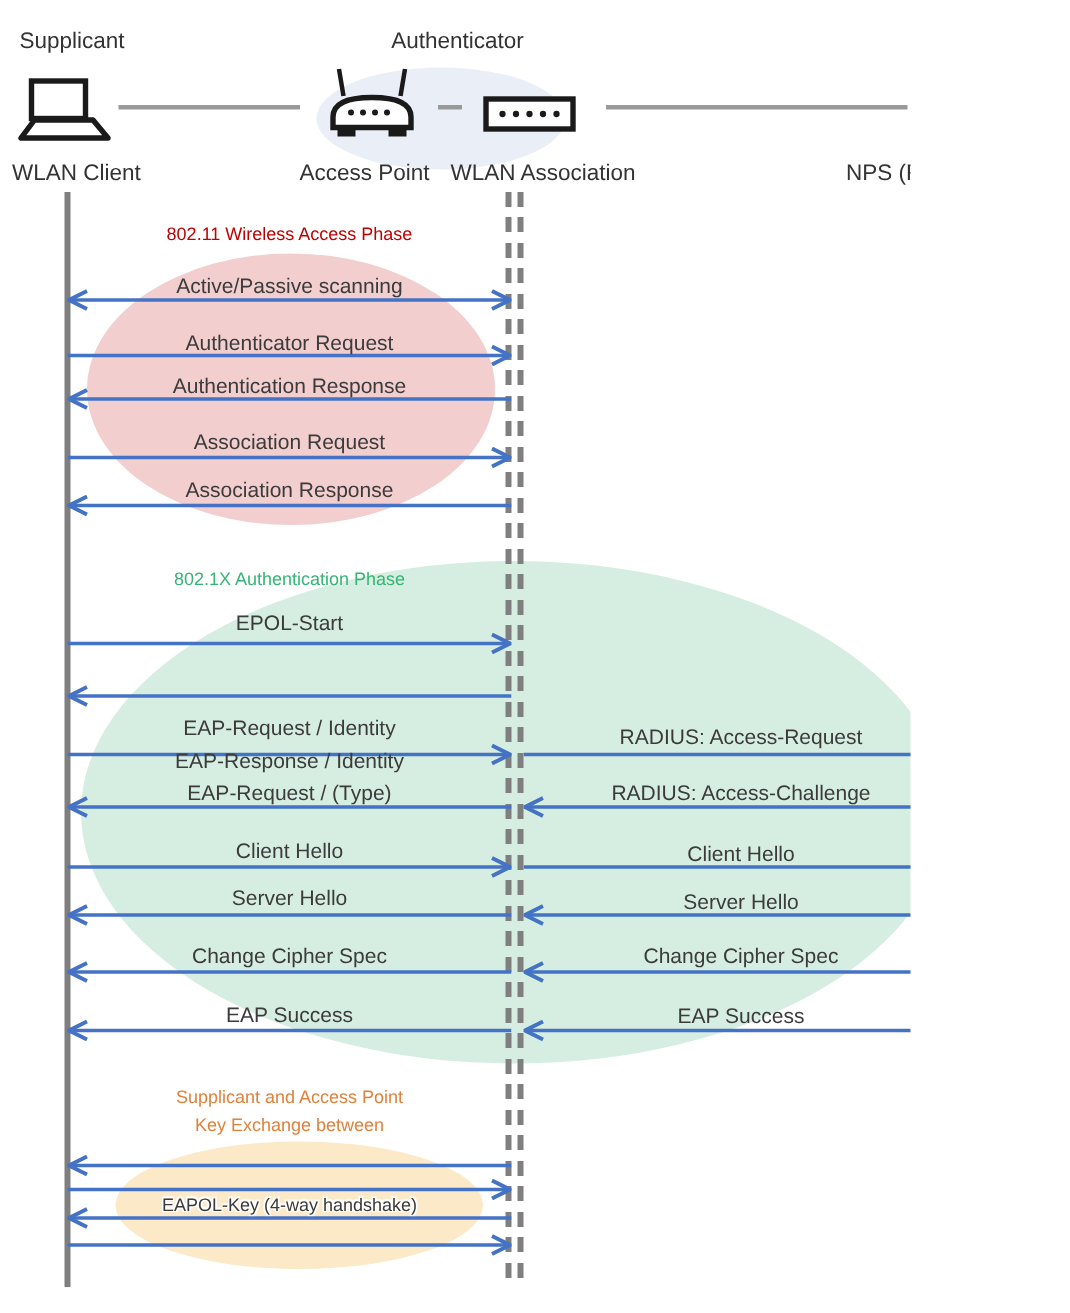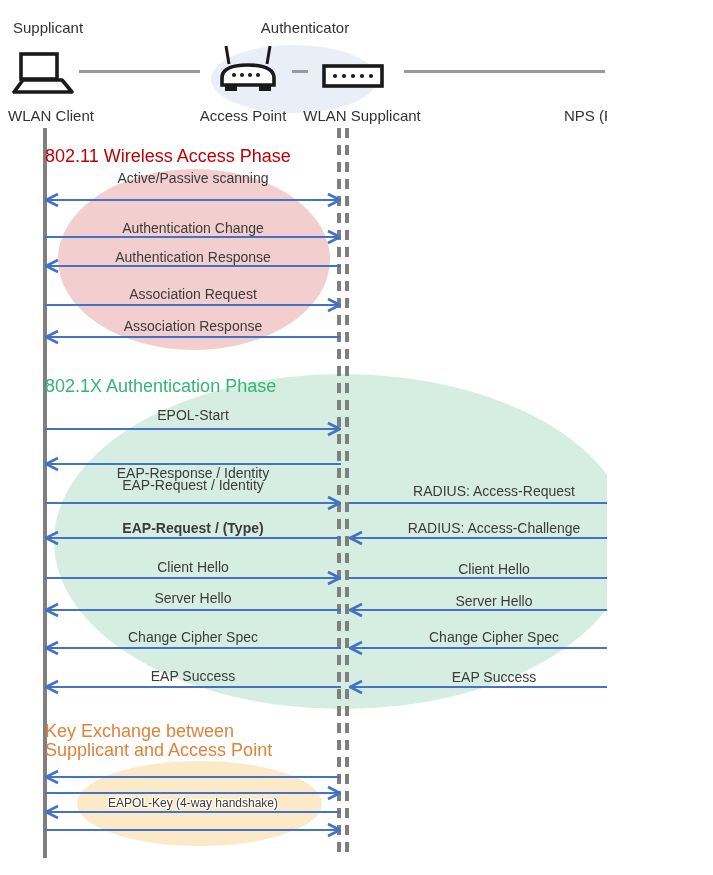--- a/index.html
+++ b/index.html
@@ -6,21 +6,21 @@
   #canvas{
     position:relative;width:607px;height:875px;background:#fff;overflow:hidden;
     font-family:"Liberation Sans", sans-serif;color:#3B3B3B;
   }
   .role-label{position:absolute;font-size:15px;color:#333;white-space:nowrap;}
   .node-label{position:absolute;font-size:15px;color:#333;text-align:center;white-space:nowrap;}
   .connector{position:absolute;height:3px;background:#999;}
   .lifeline{position:absolute;top:128px;height:730px;width:4px;background:#7F7F7F;}
   .lifeline.dashed{background:repeating-linear-gradient(to bottom,#7F7F7F 0 10px,transparent 10px 17px);}
   .ellipse{position:absolute;border-radius:50%;}
-  .phase-title{position:absolute;font-size:18px;text-align:left;white-space:nowrap;line-height:19px;}
+  .phase-title{position:absolute;font-size:12px;text-align:center;white-space:nowrap;line-height:19px;}
   .msg-label{position:absolute;font-size:14px;color:#3B3B3B;text-align:center;height:17px;line-height:17px;white-space:nowrap;z-index:5;}
   .msg-label.big{font-size:12px;height:19px;line-height:19px;
     text-shadow:1px 1px 0 #fff,-1px -1px 0 #fff,1px -1px 0 #fff,-1px 1px 0 #fff,0 0 3px #fff;}
   .msg-arrow{position:absolute;height:18px;z-index:4;}
   .icon{position:absolute;}
 </style>
 </head>
 <body>
 
 <div id="canvas">
@@ -66,47 +66,47 @@
   <div class="icon" style="left:620px;top:39px;">
     <svg width="37" height="60" viewBox="0 0 37 60">
       <rect x="2" y="2" width="33" height="56" fill="#fff" stroke="#1a1a1a" stroke-width="3.6"></rect>
       <rect x="2" y="13" width="33" height="5" fill="#1a1a1a"></rect>
       <rect x="25" y="6" width="4" height="4" fill="#1a1a1a"></rect>
     </svg>
   </div>
 
   <div class="node-label" style="left:0px;top:107px;width:102px;">WLAN Client</div>
   <div class="node-label" style="left:183px;top:107px;width:120px;">Access Point</div>
-  <div class="node-label" style="left:297px;top:107px;width:130px;">WLAN Supplicant</div>
+  <div class="node-label" style="left:297px;top:107px;width:130px;">WLAN Association</div>
   <div class="node-label" style="left:558px;top:107px;width:162px;">NPS (RADIUS Server)</div>
 
   <div class="ellipse phase-ellipse" style="left: 58px; top: 169px; width: 272px; height: 181px; background: rgb(242, 206, 206);"></div>
   <div class="ellipse phase-ellipse" style="left: 54px; top: 374px; width: 577px; height: 335px; background: rgb(214, 238, 225);"></div>
   <div class="ellipse phase-ellipse" style="left: 77px; top: 761px; width: 245px; height: 85px; background: rgb(252, 233, 200);"></div>
 
   <div class="lifeline" style="left:43px;"></div>
   <div class="lifeline dashed" style="left:337px;"></div>
   <div class="lifeline dashed" style="left:345px;"></div>
   <div class="lifeline" style="left:637px;"></div>
 
   <div class="phase-title" style="left: 45px; top: 147px; width: 296px; color: rgb(192, 0, 0);">802.11 Wireless Access Phase</div>
   <div class="phase-title" style="left: 45px; top: 377px; width: 296px; color: rgb(53, 181, 117);">802.1X Authentication Phase</div>
   <div class="phase-title" style="left: 45px; top: 722px; width: 296px; color: rgb(224, 129, 60);">
+    <div>Supplicant and Access Point</div>
     <div>Key Exchange between</div>
-    <div>Supplicant and Access Point</div>
   </div>
 
   <div id="messages">
-      <div class="msg-label" style="left: 45px; width: 296px; top: 170px;">Active/Passive scanning</div>
+      <div class="msg-label" style="left: 45px; width: 296px; top: 182px;">Active/Passive scanning</div>
       <div class="msg-arrow" style="left: 45px; top: 191px; width: 296px;"><svg width="296" height="18" viewBox="0 0 296 18">
           <line x1="2" y1="9" x2="294" y2="9" stroke="#4472C4" stroke-width="2.2"></line>
           <path d="M283,3 L295,9 L283,15" fill="none" stroke="#4472C4" stroke-width="2.6"></path>
           <path d="M13,3 L1,9 L13,15" fill="none" stroke="#4472C4" stroke-width="2.6"></path>
         </svg></div>
-      <div class="msg-label" style="left: 45px; width: 296px; top: 220px;">Authentication Change</div>
+      <div class="msg-label" style="left: 45px; width: 296px; top: 220px;">Authenticator Request</div>
       <div class="msg-arrow" style="left: 45px; top: 228px; width: 296px;"><svg width="296" height="18" viewBox="0 0 296 18">
           <line x1="0" y1="9" x2="294" y2="9" stroke="#4472C4" stroke-width="2.2"></line>
           <path d="M283,3 L295,9 L283,15" fill="none" stroke="#4472C4" stroke-width="2.6"></path>
         </svg></div>
       <div class="msg-label" style="left: 45px; width: 296px; top: 249px;">Authentication Response</div>
       <div class="msg-arrow" style="left: 45px; top: 257px; width: 296px;"><svg width="296" height="18" viewBox="0 0 296 18">
           <line x1="2" y1="9" x2="296" y2="9" stroke="#4472C4" stroke-width="2.2"></line>
           <path d="M13,3 L1,9 L13,15" fill="none" stroke="#4472C4" stroke-width="2.6"></path>
         </svg></div>
       <div class="msg-label" style="left: 45px; width: 296px; top: 286px;">Association Request</div>
@@ -122,31 +122,31 @@
       <div class="msg-label" style="left: 45px; width: 296px; top: 407px;">EPOL-Start</div>
       <div class="msg-arrow" style="left: 45px; top: 420px; width: 296px;"><svg width="296" height="18" viewBox="0 0 296 18">
           <line x1="0" y1="9" x2="294" y2="9" stroke="#4472C4" stroke-width="2.2"></line>
           <path d="M283,3 L295,9 L283,15" fill="none" stroke="#4472C4" stroke-width="2.6"></path>
         </svg></div>
       <div class="msg-label" style="left: 45px; width: 296px; top: 446px; margin-top: 31px;">EAP-Request / Identity</div>
       <div class="msg-arrow" style="left: 45px; top: 455px; width: 296px;"><svg width="296" height="18" viewBox="0 0 296 18">
           <line x1="2" y1="9" x2="296" y2="9" stroke="#4472C4" stroke-width="2.2"></line>
           <path d="M13,3 L1,9 L13,15" fill="none" stroke="#4472C4" stroke-width="2.6"></path>
         </svg></div>
-      <div class="msg-label" style="left: 45px; width: 296px; top: 465px; text-align: center;">EAP-Response / Identity</div>
+      <div class="msg-label" style="left: 45px; width: 296px; top: 499px; text-align: center;">EAP-Response / Identity</div>
       <div class="msg-arrow" style="left: 45px; top: 494px; width: 296px;"><svg width="296" height="18" viewBox="0 0 296 18">
           <line x1="0" y1="9" x2="294" y2="9" stroke="#4472C4" stroke-width="2.2"></line>
           <path d="M283,3 L295,9 L283,15" fill="none" stroke="#4472C4" stroke-width="2.6"></path>
         </svg></div>
       <div class="msg-label" style="left: 349px; width: 290px; top: 483px;">RADIUS: Access-Request</div>
       <div class="msg-arrow" style="left: 349px; top: 494px; width: 290px;"><svg width="290" height="18" viewBox="0 0 290 18">
           <line x1="0" y1="9" x2="288" y2="9" stroke="#4472C4" stroke-width="2.2"></line>
           <path d="M277,3 L289,9 L277,15" fill="none" stroke="#4472C4" stroke-width="2.6"></path>
         </svg></div>
-      <div class="msg-label" style="left: 45px; width: 296px; top: 520px; font-weight: bold;">EAP-Request / (Type)</div>
+      <div class="msg-label" style="left: 45px; width: 296px; top: 520px;">EAP-Request / (Type)</div>
       <div class="msg-arrow" style="left: 45px; top: 529px; width: 296px;"><svg width="296" height="18" viewBox="0 0 296 18">
           <line x1="2" y1="9" x2="296" y2="9" stroke="#4472C4" stroke-width="2.2"></line>
           <path d="M13,3 L1,9 L13,15" fill="none" stroke="#4472C4" stroke-width="2.6"></path>
         </svg></div>
       <div class="msg-label" style="left: 349px; width: 290px; top: 520px;">RADIUS: Access-Challenge</div>
       <div class="msg-arrow" style="left: 349px; top: 529px; width: 290px;"><svg width="290" height="18" viewBox="0 0 290 18">
           <line x1="2" y1="9" x2="290" y2="9" stroke="#4472C4" stroke-width="2.2"></line>
           <path d="M13,3 L1,9 L13,15" fill="none" stroke="#4472C4" stroke-width="2.6"></path>
         </svg></div>
       <div class="msg-label" style="left: 45px; width: 296px; top: 559px;">Client Hello</div>

